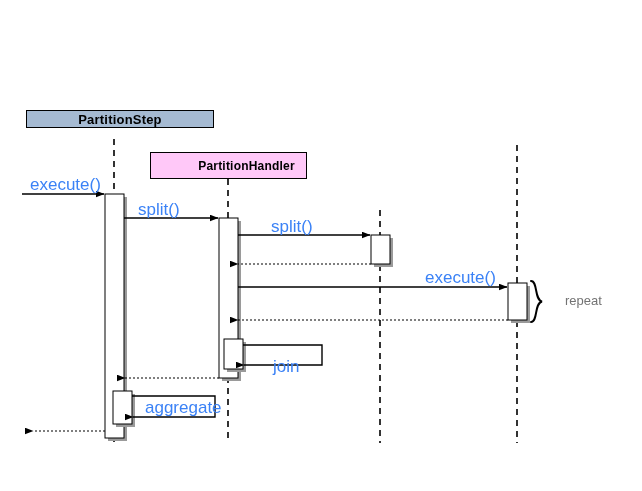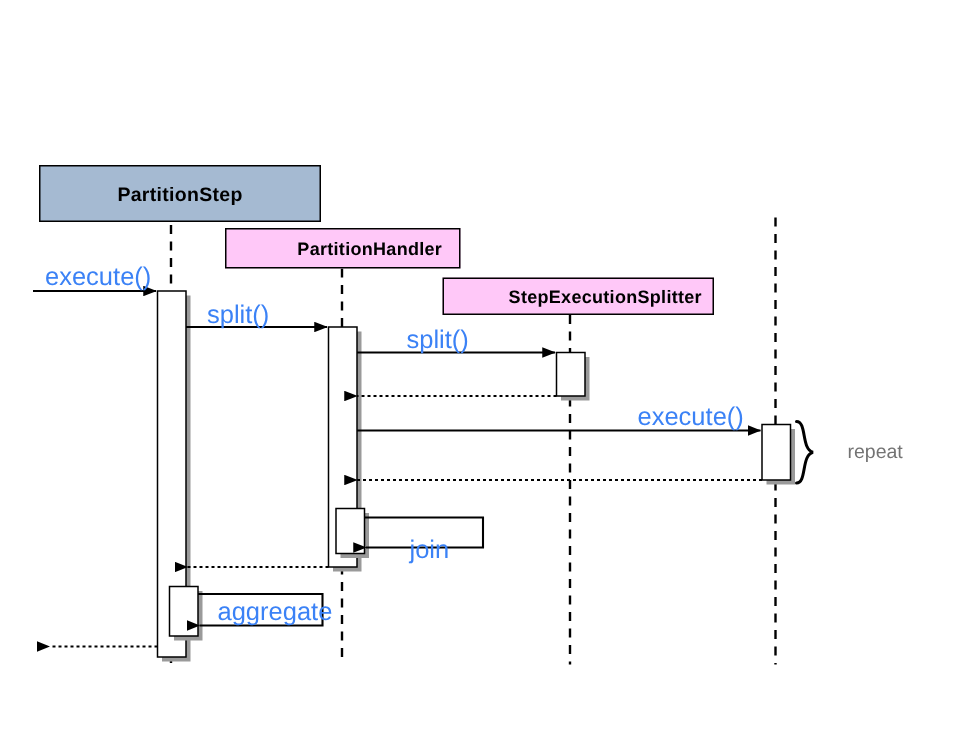--- a/index.html
+++ b/index.html
@@ -89,28 +89,25 @@
       <line x1="371" y1="264" x2="238" y2="264" stroke="#000000" stroke-width="1.2" stroke-dasharray="2 2" marker-end="url(#ahl)"></line>
       <line x1="238" y1="287" x2="507" y2="287" stroke="#000000" stroke-width="1.4" marker-end="url(#ah)"></line>
       <line x1="508" y1="320" x2="238" y2="320" stroke="#000000" stroke-width="1.2" stroke-dasharray="2 2" marker-end="url(#ahl)"></line>
       <path d="M243,345 L322,345 L322,365 L244,365" fill="none" stroke="#000000" stroke-width="1.4" marker-end="url(#ahl)"></path>
       <line x1="219" y1="378" x2="125" y2="378" stroke="#000000" stroke-width="1.2" stroke-dasharray="2 2" marker-end="url(#ahl)"></line>
       <path d="M132,396 L215,396 L215,417 L133,417" fill="none" stroke="#000000" stroke-width="1.4" marker-end="url(#ahl)"></path>
       <line x1="105" y1="431" x2="33" y2="431" stroke="#000000" stroke-width="1.2" stroke-dasharray="2 2" marker-end="url(#ahl)"></line>
       <path d="M531,281 C538,281 534,299.5 542,301.5 C534,303.5 538,322 531,322" fill="none" stroke="#000000" stroke-width="2" stroke-linecap="round"></path>
     </svg>
 
-  <div class="participant" id="p0" style="left: 26px; top: 110px; width: 188px; height: 38px; background: rgb(165, 186, 210);">
+  <div class="participant" id="p0" style="left: 26px; top: 110px; width: 188px; height: 18px; background: rgb(165, 186, 210);">
     <span>PartitionStep</span>
   </div>
   <div class="participant sm" id="p1" style="left: 150px; top: 152px; width: 157px; height: 27px; background: rgb(255, 200, 248);">
     <span>PartitionHandler</span>
-  </div>
-  <div class="participant sm" id="p2" style="left: 295px; top: 185px; width: 181px; height: 25px; background: rgb(255, 200, 248);">
-    <span>StepExecutionSplitter</span>
   </div>
 
   <div class="msg-label" id="m0" style="left: 30px; top: 176px;">execute()</div>
   <div class="msg-label" id="m1" style="left: 138px; top: 201px;">split()</div>
   <div class="msg-label" id="m2" style="left: 271px; top: 218px;">split()</div>
   <div class="msg-label" id="m4" style="left: 425px; top: 269px;">execute()</div>
   <div class="msg-label" id="m6" style="left: 273px; top: 328px; margin-top: 30px;">join</div>
   <div class="msg-label" id="m8" style="left: 145px; top: 399px;">aggregate</div>
 
   <div class="note-label" id="a0" style="left: 565px; top: 294px;">repeat</div>

